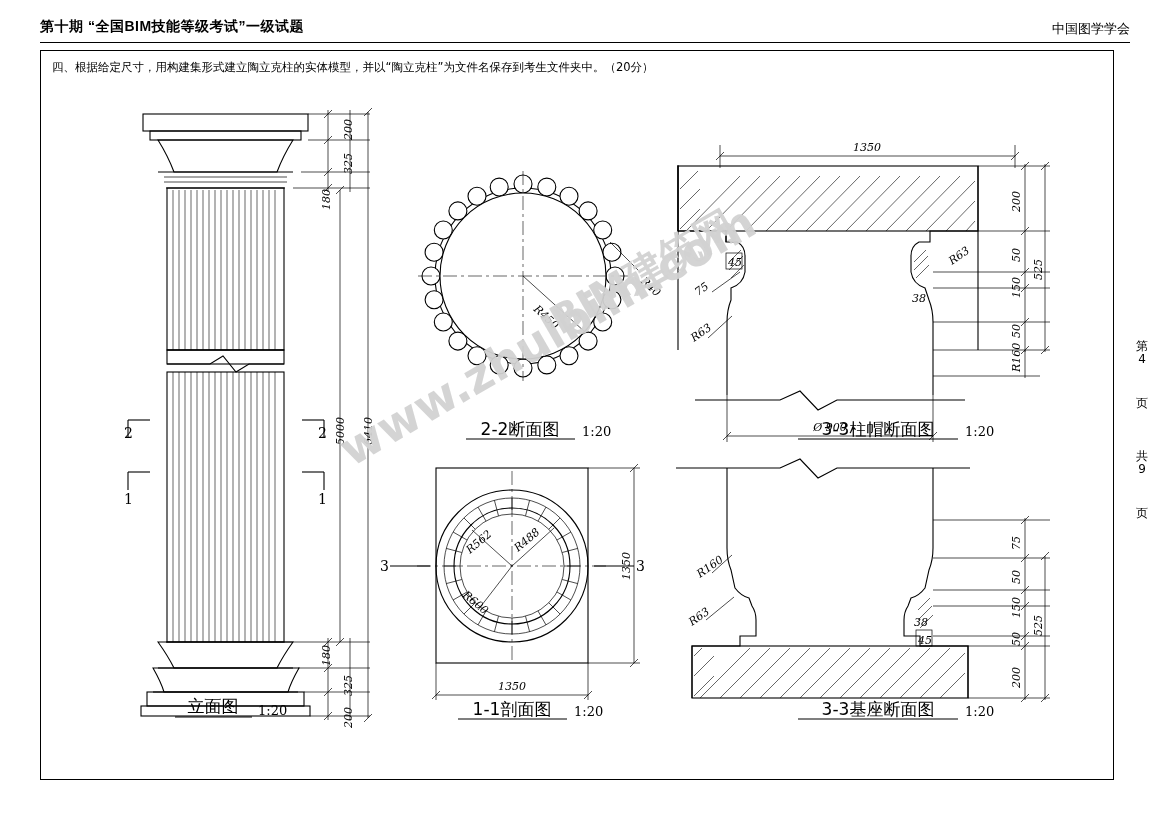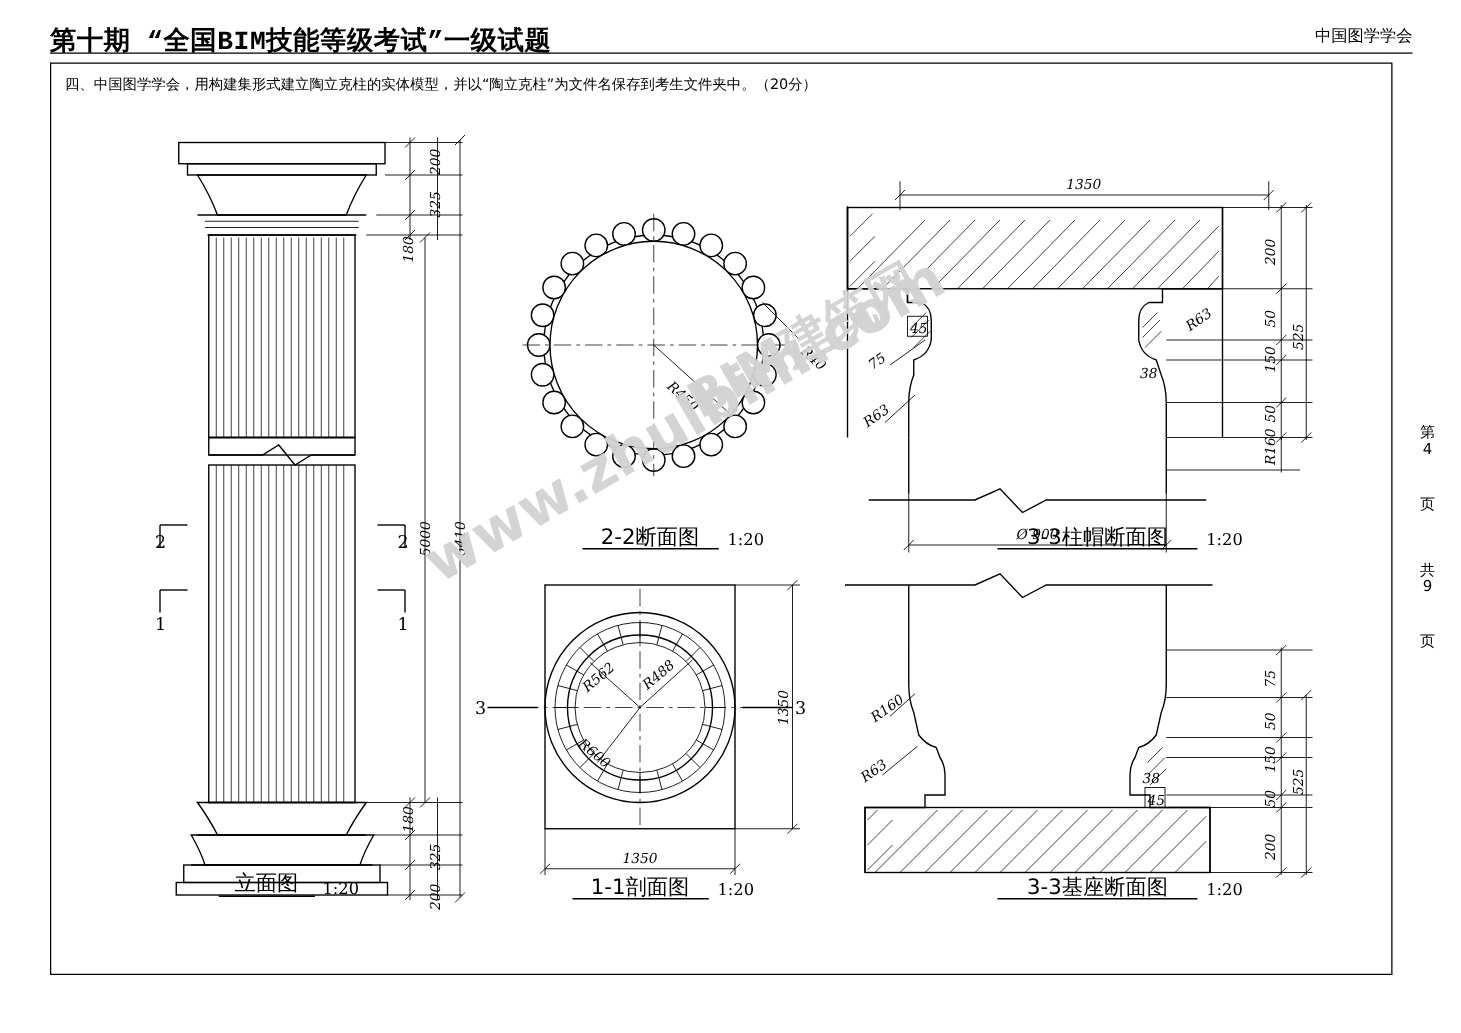--- a/index.html
+++ b/index.html
@@ -7,22 +7,22 @@
     width:1169px;height:826px;
     background:#ffffff;
     font-family:"Liberation Serif", serif;
     position:relative;
     overflow:hidden;
   }
   .page{position:absolute;left:0;top:0;width:1169px;height:826px;}
 
   
   .hdr{position:absolute;left:40px;top:18px;width:1090px;height:26px;}
-  .hdr-title{position:absolute;left:0;top:0;font-size:21px;font-weight:bold;letter-spacing:.5px;
-             font-family:Liberation Mono, monospace;white-space:nowrap;}
+  .hdr-title{position:absolute;left:0;top:0;font-size:14px;font-weight:bold;letter-spacing:.5px;
+             font-family:Liberation Sans, sans-serif;white-space:nowrap;}
   .hdr-org{position:absolute;right:0;top:2px;font-size:13px;font-family:"DejaVu Sans", sans-serif;white-space:nowrap;text-align:center;}
   .hdr-rule{position:absolute;left:40px;top:42px;width:1090px;height:0;border-top:1.5px solid #000;}
 
   
   .frame{position:absolute;left:40px;top:50px;width:1072px;height:728px;border:1px solid #000;}
   .q-text{position:absolute;left:52px;top:60px;font-size:11.5px;font-family:"DejaVu Sans", sans-serif;white-space:nowrap;}
 
   
   .pagemark{position:absolute;font-size:12px;font-family:"DejaVu Sans", sans-serif;
             writing-mode:vertical-rl;text-orientation:upright;line-height:20px;letter-spacing:4px;}
@@ -52,21 +52,21 @@
 
 <div class="page">
 
   <div class="hdr">
     <div class="hdr-title">第十期 “全国BIM技能等级考试”一级试题</div>
     <div class="hdr-org">中国图学学会</div>
   </div>
   <div class="hdr-rule"></div>
 
   <div class="frame"></div>
-  <div class="q-text">四、中国图学学会，用构建集形式建立陶立克柱的实体模型，并以“陶立克柱”为文件名保存到考生文件夹中。（20分）</div>
+  <div class="q-text">四、根据给定尺寸，用构建集形式建立陶立克柱的实体模型，并以“陶立克柱”为文件名保存到考生文件夹中。（20分）</div>
 
   <div class="pagemark" id="pm1">第 4 页</div>
   <div class="pagemark" id="pm2">共 9 页</div>
 
   <svg class="draw" width="1072" height="728" viewBox="0 0 1072 728">
 
     <g>
 
       <rect class="ln med" x="103" y="64" width="165" height="17"></rect>
       <rect class="ln med" x="110" y="81" width="151" height="9"></rect>

